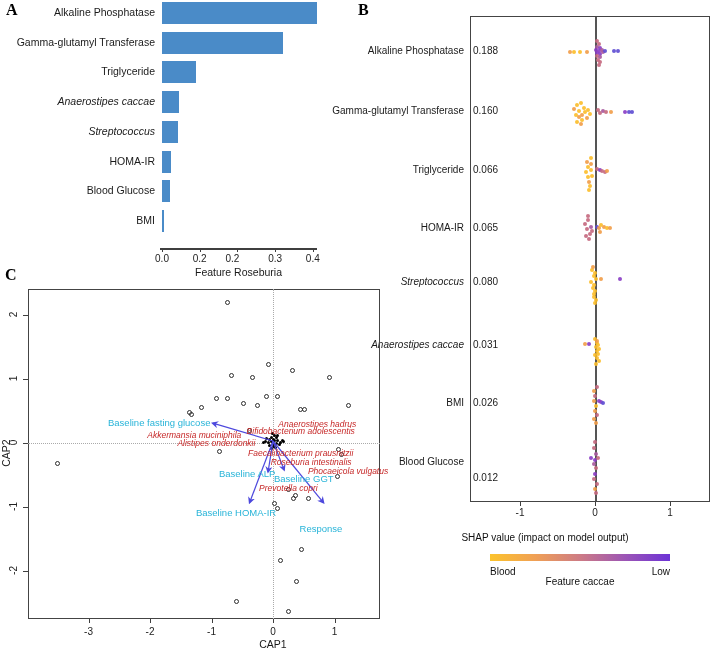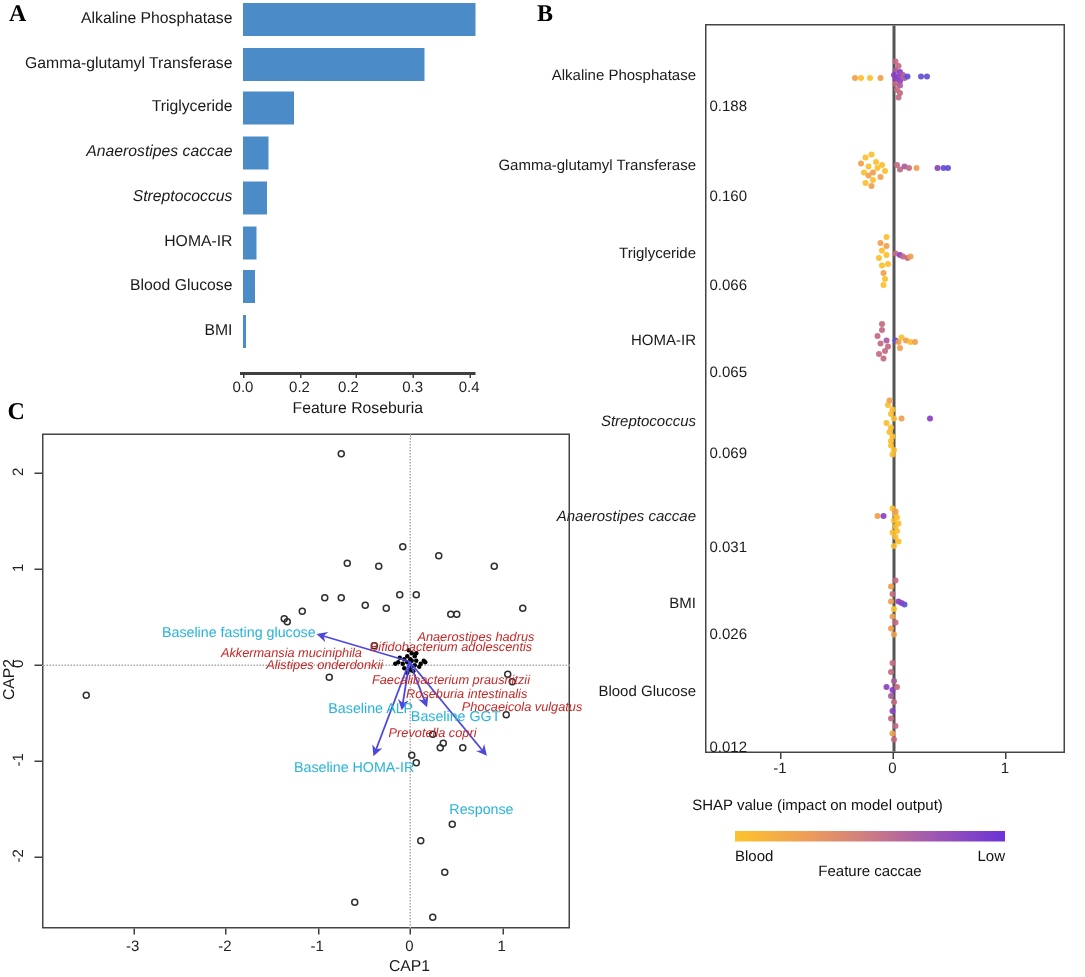--- a/index.html
+++ b/index.html
@@ -6,21 +6,21 @@
   #canvas{position:relative;width:723px;height:651px;background:#fff;overflow:hidden;
           font-family:"Liberation Sans",sans-serif;color:#111;}
   .abs{position:absolute;}
   .panel-letter{font-family:"Liberation Serif",serif;font-weight:bold;font-size:16px;color:#000;}
   .albl{font-size:10.5px;text-align:right;white-space:nowrap;color:#1a1a1a;}
   .bar{background:#4a8bc8;}
   .axisline{background:#3f3f3f;}
   .ticklbl{font-size:10px;color:#222;white-space:nowrap;}
   .xlabel{font-size:10.5px;color:#1a1a1a;white-space:nowrap;}
   .blbl{font-size:10px;text-align:right;white-space:nowrap;color:#1a1a1a;}
-  .bval{font-size:10px;white-space:nowrap;color:#1a1a1a;margin-top:21px;}
+  .bval{font-size:10px;white-space:nowrap;color:#1a1a1a;}
   .dot{border-radius:50%;opacity:.92;}
   .circ{border:1px solid #2e2e2e;border-radius:50%;background:transparent;box-sizing:border-box;}
   .cdot{background:#000;border-radius:50%;}
   .taxa{font-size:8.5px;font-style:italic;white-space:nowrap;transform:translate(-50%,-50%);}
   .envl{font-size:9.5px;white-space:nowrap;transform:translate(-50%,-50%);}
   .italic{font-style:italic;}
   .rot{transform:rotate(-90deg);transform-origin:center center;}
 </style>
 </head>
 <body>
@@ -142,21 +142,21 @@
       <div class="abs dot" style="left: 585.5px; top: 214px; width: 4px; height: 4px; background: rgb(197, 106, 128);"></div>
       <div class="abs dot" style="left: 590px; top: 229px; width: 4px; height: 4px; background: rgb(197, 106, 128);"></div>
       <div class="abs dot" style="left: 594.5px; top: 225px; width: 4px; height: 4px; background: rgb(95, 78, 210);"></div>
       <div class="abs dot" style="left: 596.75px; top: 226px; width: 4px; height: 4px; background: rgb(241, 158, 75);"></div>
       <div class="abs dot" style="left: 599px; top: 223px; width: 4px; height: 4px; background: rgb(252, 190, 45);"></div>
       <div class="abs dot" style="left: 602px; top: 225px; width: 4px; height: 4px; background: rgb(241, 158, 75);"></div>
       <div class="abs dot" style="left: 605px; top: 226px; width: 4px; height: 4px; background: rgb(252, 190, 45);"></div>
       <div class="abs dot" style="left: 608px; top: 226px; width: 4px; height: 4px; background: rgb(241, 158, 75);"></div>
       <div class="abs dot" style="left: 598.25px; top: 230px; width: 4px; height: 4px; background: rgb(241, 158, 75);"></div>
       <div class="abs blbl italic" style="left: 330px; top: 276px; width: 134px;">Streptococcus</div>
-      <div class="abs bval" style="left: 473px; top: 276px;">0.069</div>
+      <div class="abs bval" style="left: 473px; top: 276px;">0.080</div>
       <div class="abs dot" style="left: 590px; top: 268px; width: 4px; height: 4px; background: rgb(252, 190, 45);"></div>
       <div class="abs dot" style="left: 591.5px; top: 274px; width: 4px; height: 4px; background: rgb(252, 190, 45);"></div>
       <div class="abs dot" style="left: 589.25px; top: 280px; width: 4px; height: 4px; background: rgb(252, 190, 45);"></div>
       <div class="abs dot" style="left: 590.75px; top: 286px; width: 4px; height: 4px; background: rgb(252, 190, 45);"></div>
       <div class="abs dot" style="left: 592.25px; top: 292px; width: 4px; height: 4px; background: rgb(252, 190, 45);"></div>
       <div class="abs dot" style="left: 593px; top: 271px; width: 4px; height: 4px; background: rgb(252, 190, 45);"></div>
       <div class="abs dot" style="left: 593.75px; top: 277px; width: 4px; height: 4px; background: rgb(252, 190, 45);"></div>
       <div class="abs dot" style="left: 591.5px; top: 283px; width: 4px; height: 4px; background: rgb(252, 190, 45);"></div>
       <div class="abs dot" style="left: 593px; top: 289px; width: 4px; height: 4px; background: rgb(252, 190, 45);"></div>
       <div class="abs dot" style="left: 592.25px; top: 295px; width: 4px; height: 4px; background: rgb(252, 190, 45);"></div>
@@ -324,15 +324,15 @@
       <div class="abs taxa" style="left: 194.28px; top: 435.32px; color: rgb(198, 40, 40);">Akkermansia muciniphila</div>
       <div class="abs taxa" style="left: 216.42px; top: 443px; color: rgb(198, 40, 40);">Alistipes onderdonkii</div>
       <div class="abs taxa" style="left: 300.675px; top: 453.24px; color: rgb(198, 40, 40);">Faecalibacterium prausnitzii</div>
       <div class="abs taxa" style="left: 311.13px; top: 462.2px; color: rgb(198, 40, 40);">Roseburia intestinalis</div>
       <div class="abs taxa" style="left: 316.05px; top: 470.52px; color: rgb(198, 40, 40); margin-left: 32px;">Phocaeicola vulgatus</div>
       <div class="abs taxa" style="left: 288.375px; top: 487.8px; color: rgb(198, 40, 40);">Prevotella copri</div>
       <div class="abs envl" style="left: 159.225px; top: 421.88px; color: rgb(40, 180, 216);">Baseline fasting glucose</div>
       <div class="abs envl" style="left: 247.17px; top: 473.08px; color: rgb(40, 180, 216);">Baseline ALP</div>
       <div class="abs envl" style="left: 303.75px; top: 478.2px; color: rgb(40, 180, 216);">Baseline GGT</div>
       <div class="abs envl" style="left: 236.1px; top: 512.12px; color: rgb(40, 180, 216);">Baseline HOMA-IR</div>
-      <div class="abs envl" style="left: 320.97px; top: 540px; color: rgb(40, 180, 216);">Response</div>
+      <div class="abs envl" style="left: 320.97px; top: 528px; color: rgb(40, 180, 216);">Response</div>
     </div>
 </div>
 
 </body></html>

